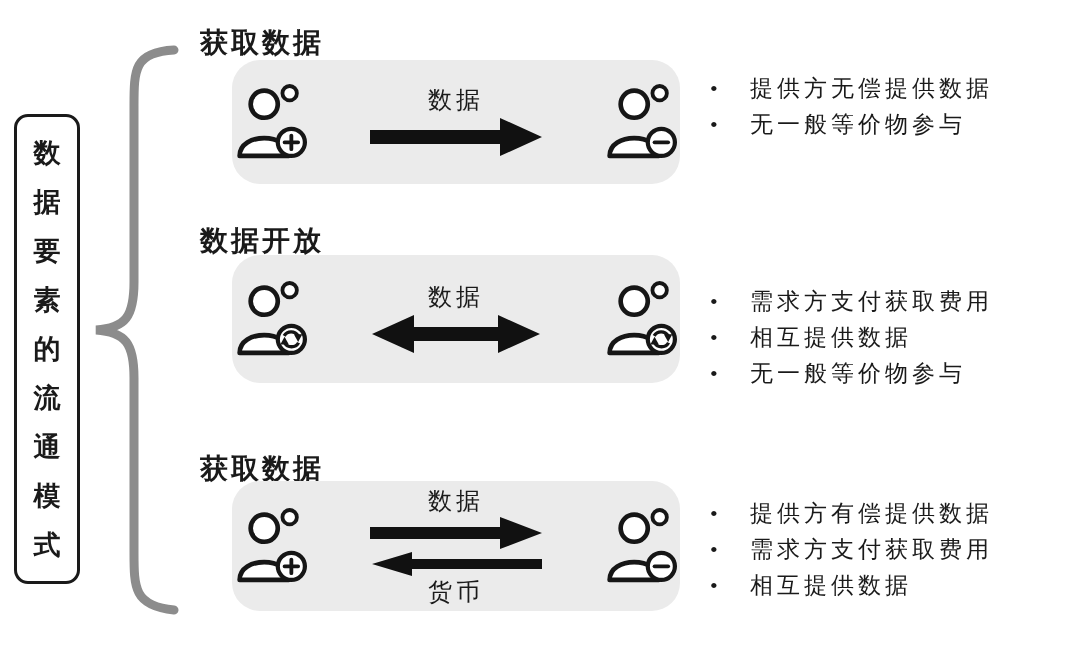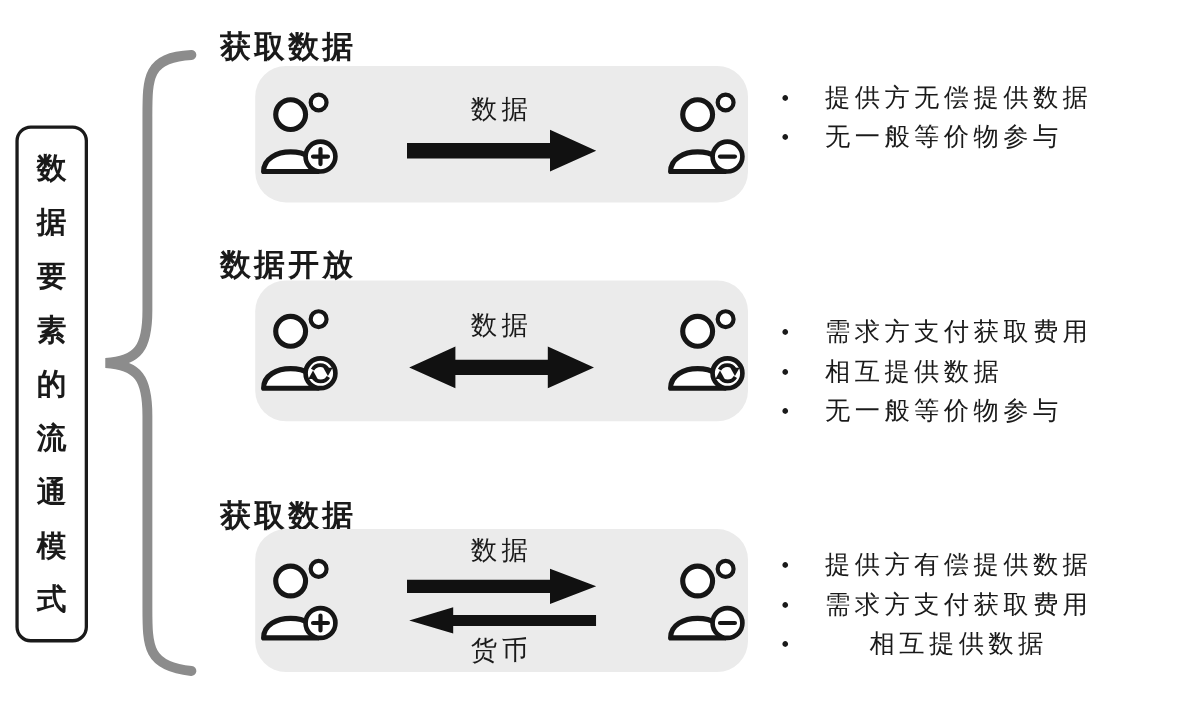--- a/index.html
+++ b/index.html
@@ -35,21 +35,21 @@
 
   .person-icon svg { display:block; }
 
   .arrow-col { display:flex; flex-direction:column; align-items:center; gap:1px; }
   .arrow-label { font-size:24px; letter-spacing:4px; line-height:28px; }
 
   
   .bullets { position:absolute; left:708px; list-style:none; }
   .s1 .bullets { top:47px; }
   .s2 .bullets { top:62px; }
-  .s3 .bullets { top:46px;text-align:center; }
+  .s3 .bullets { top:46px; }
   .bullets li { position:relative; font-size:23px; letter-spacing:4px; line-height:36px; padding-left:42px; white-space:nowrap; }
   .bullets li::before { content:"•"; position:absolute; left:2px; font-size:22px; }
   .bullets .bold { font-weight:400;margin-top:24px; }
 </style>
 </head>
 <body>
 
 <div class="canvas">
 
   <div class="side-box">

